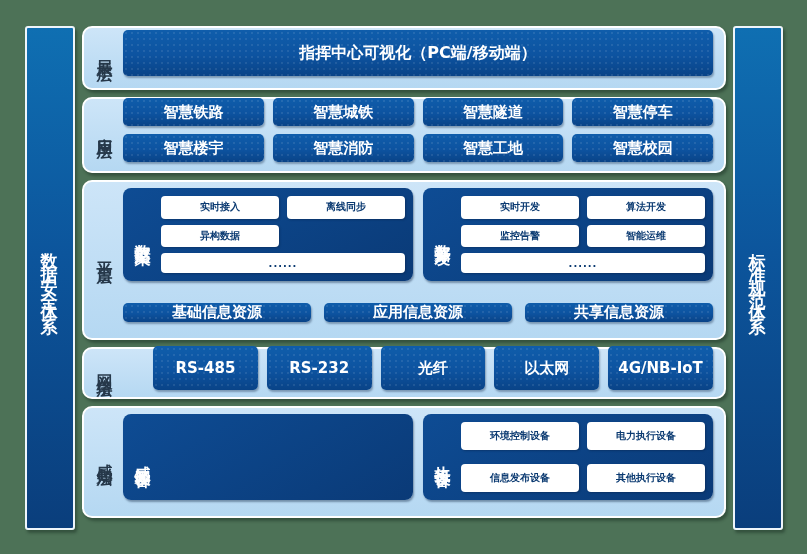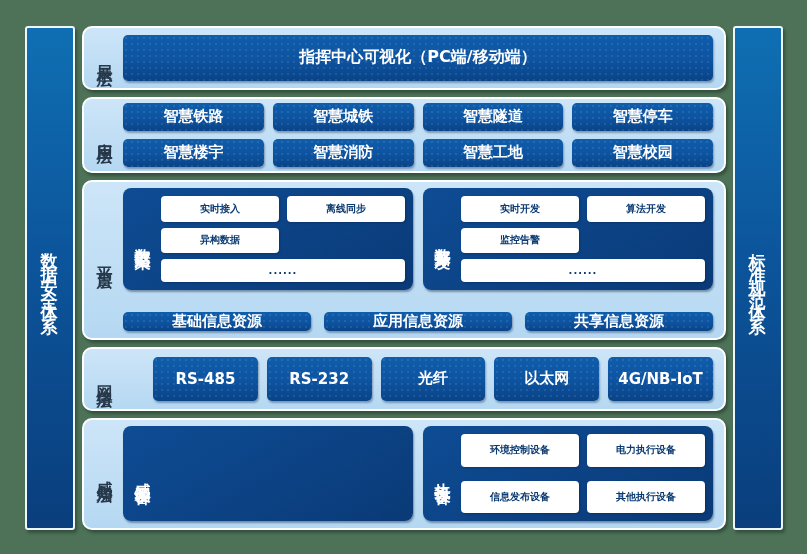--- a/index.html
+++ b/index.html
@@ -38,27 +38,27 @@
   
   .stack { flex: 1; display: flex; flex-direction: column; gap: 7px; }
 
   .band {
     background: linear-gradient(180deg, #cde5f8 0%, #b5d8f2 100%);
     border: 2px solid #ffffff;
     border-radius: 10px;
     box-shadow: 2px 3px 3px rgba(22,42,32,0.45);
     display: flex;
     align-items: stretch;
-    padding: 6px 11px 7px 7px;
+    padding: 6px 11px 16px 7px;
     gap: 6px;
   }
   .band-presentation { height: 64px; }
   .band-application  { height: 76px; border-radius: 10px; }
   .band-platform     { height: 160px; }
-  .band-network      { height: 64px; gap: 36px; }
+  .band-network      { height: 52px; gap: 36px; }
   .band-perception   { height: 112px; }
 
   .band-label {
     flex: 0 0 26px;
     display: flex; align-items: center; justify-content: center;
     color: #26384a; font-size: 16px; font-weight: 600;
     letter-spacing: 4px;
   }
   .band-body { flex: 1; min-width: 0; }
 
@@ -181,20 +181,21 @@
               <div class="wbtn wbtn-wide">......</div>
             </div>
           </div>
 
           <div class="group-box">
             <div class="group-label vtext">数据开发</div>
             <div class="group-grid">
               <div class="wbtn">实时开发</div>
               <div class="wbtn">算法开发</div>
               <div class="wbtn">监控告警</div>
+              <div class="wbtn">智能运维</div>
               <div class="wbtn wbtn-wide">......</div>
             </div>
           </div>
 
         </div>
         <div class="resources-row">
           <div class="blk">基础信息资源</div>
           <div class="blk">应用信息资源</div>
           <div class="blk">共享信息资源</div>
         </div>

